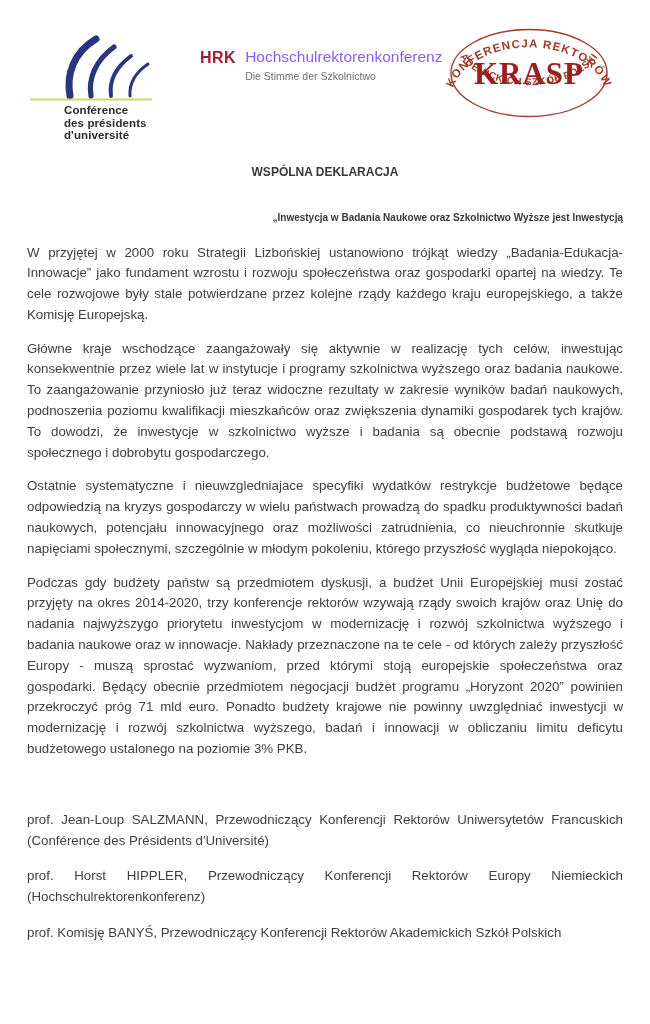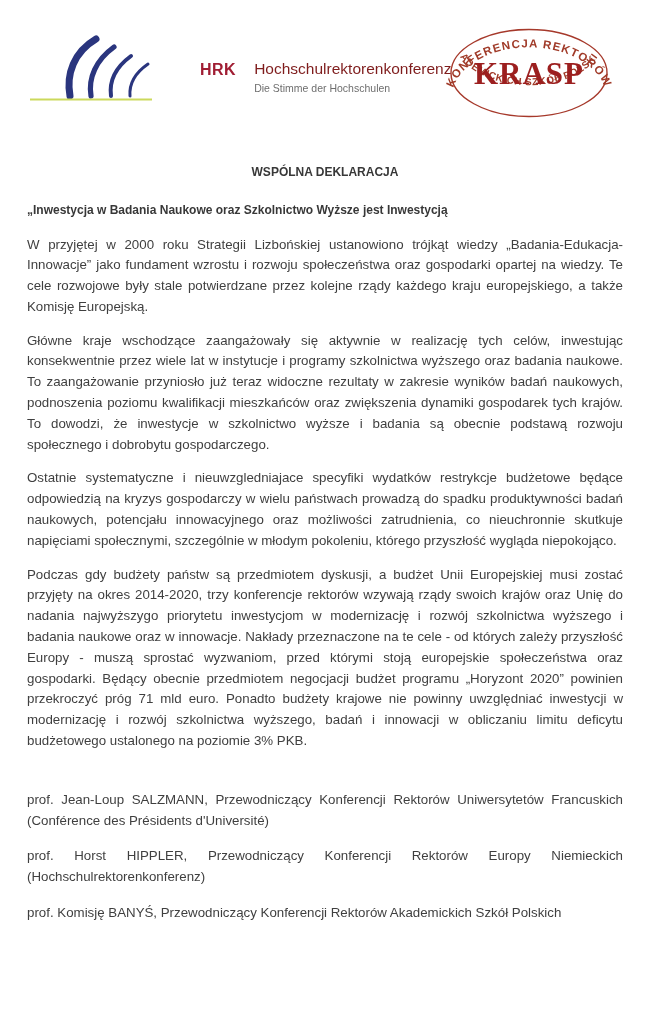--- a/index.html
+++ b/index.html
@@ -24,57 +24,57 @@
   .cpu-text {
     margin-left: 34px;
     margin-top: 2px;
     font-weight: bold;
     font-size: 11.5px;
     line-height: 12.5px;
     color: #2b2b2b;
     letter-spacing: 0.1px;
   }
 
-  .hrk-logo { position: absolute; left: 173px; top: 38px; display: flex; gap: 18px; }
+  .hrk-logo { position: absolute; left: 173px; top: 26px; display: flex; gap: 9px; }
   .hrk-abbr { font-weight: bold; font-size: 16px; color: #a01d33; letter-spacing: 0.5px; padding-top: 1px; }
-  .hrk-name { font-size: 15.5px; color: #7f1d1d; }
+  .hrk-name { font-size: 15.5px; color: #8b5cf6; }
   .hrk-tagline { font-size: 10.5px; color: #6e6e6e; margin-top: 4px; }
 
   .krasp-logo { position: absolute; left: 418px; top: -6px; }
 
   
   .title-block {
     margin-top: 18px;
     text-align: center;
     font-weight: bold;
     font-size: 12px;
     line-height: 24.5px;
     color: #383838;
   }
   .quote-block {
-    margin-top: 14px;
-    text-align: left;
+    margin-top: 22px;
+    text-align: right;
     font-weight: bold;
-    font-size: 12px;
+    font-size: 10px;
     line-height: 22px;
     color: #383838;
   }
 
   
   .body-text { margin-top: 14px; }
   .body-text p {
     font-size: 13.3px;
     line-height: 20.8px;
     text-align: justify;
     margin-bottom: 13px;
     color: #3f3f3f;
   }
 
   
-  .signatures { margin-top: 38px; }
+  .signatures { margin-top: 50px; }
   .signatures p {
     font-size: 13.3px;
     line-height: 20.8px;
     text-align: justify;
     margin-bottom: 15px;
     color: #3f3f3f;
   }
 </style>
 </head>
 <body>
@@ -84,27 +84,32 @@
   <div class="logos">
 
     <div class="cpu-logo">
       <svg width="150" height="74" viewBox="0 0 150 74">
         <path d="M 40,68 C 36,46 44,24 66,11" fill="none" stroke="#2a357e" stroke-width="7" stroke-linecap="round"></path>
         <path d="M 61,68 C 58,50 66,32 84,19" fill="none" stroke="#2a357e" stroke-width="5.2" stroke-linecap="round"></path>
         <path d="M 81,68 C 79,53 86,39 101,28" fill="none" stroke="#2a357e" stroke-width="4" stroke-linecap="round"></path>
         <path d="M 100,68 C 99,56 105,45 118,36" fill="none" stroke="#2a357e" stroke-width="3" stroke-linecap="round"></path>
         <line x1="0" y1="71.5" x2="122" y2="71.5" stroke="#ccd95c" stroke-width="2.2"></line>
       </svg>
+      <div class="cpu-text">
+        <div>Conférence</div>
+        <div>des présidents</div>
+        <div>d'université</div>
+      </div>
     </div>
 
     <div class="hrk-logo">
       <div class="hrk-abbr">HRK</div>
       <div>
         <div class="hrk-name">Hochschulrektorenkonferenz</div>
-        <div class="hrk-tagline">Die Stimme der Hochschulen</div>
+        <div class="hrk-tagline">Die Stimme der Szkolnictwo</div>
       </div>
     </div>
 
     <div class="krasp-logo">
       <svg width="168" height="118" viewBox="0 0 168 118">
         <defs>
           <path id="krasp-top-arc" d="M 9,70 A 77,50 0 0 1 159,70"></path>
           <path id="krasp-bottom-arc" d="M 16,42 A 75,47 0 0 0 152,42"></path>
         </defs>
         <ellipse cx="84" cy="57" rx="78" ry="43.5" fill="none" stroke="#a6392b" stroke-width="1.4"></ellipse>

